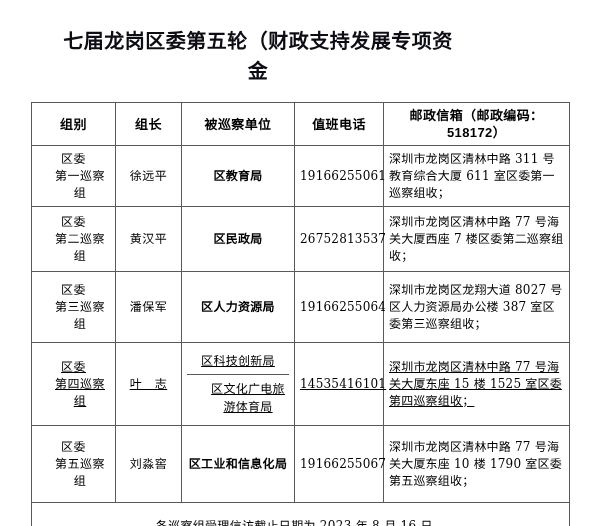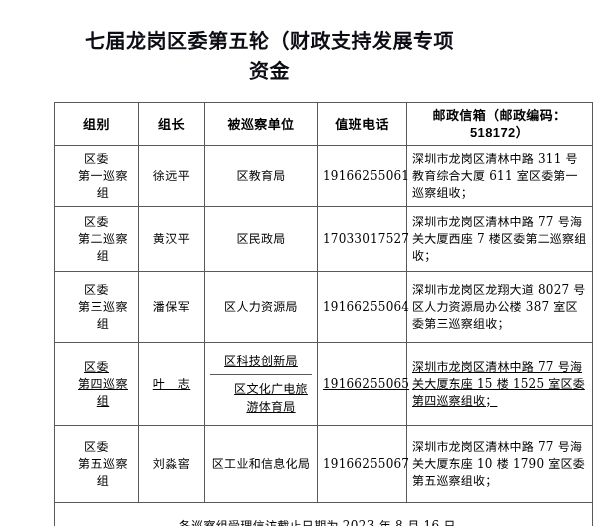--- a/index.html
+++ b/index.html
@@ -13,21 +13,20 @@
     background: #ffffff;
     font-family: "Liberation Serif", "DejaVu Serif", serif;
     color: #000000;
     overflow: hidden;
   }
   .page {
     position: relative;
     width: 516px;
     height: 526px;
     box-sizing: border-box;
-    padding-left: 23px;
   }
   .doc-title {
     margin: 0;
     padding: 26px 58px 0 58px;
     text-align: center;
     font-family: "DejaVu Serif", "Liberation Serif", serif;
     font-weight: bold;
     font-size: 20px;
     line-height: 30px;
     letter-spacing: 0.5px;
@@ -87,20 +86,21 @@
   .phone-num {
     text-align: center;
     font-family: "Liberation Serif", "DejaVu Serif", serif;
     font-size: 12px;
     letter-spacing: 0.2px;
   }
   .unit-name {
     text-align: center;
     line-height: 18px;
     letter-spacing: 0.3px;
+    font-weight: bold;
   }
   td.unit-split {
     padding: 0;
     border: 1px solid #595959;
   }
   td.unit-split .sub {
     box-sizing: border-box;
     text-align: center;
     padding: 5px 4px;
     line-height: 18px;
@@ -169,21 +169,21 @@
           <td class="cell-addr">深圳市龙岗区清林中路 311 号教育综合大厦 611 室区委第一巡察组收；</td>
         </tr>
 
         <tr class="row-2">
           <td class="group-name">
             <span class="l1">区委</span>
             <span class="l2">第二巡察组</span>
           </td>
           <td class="leader-name">黄汉平</td>
           <td class="unit-name">区民政局</td>
-          <td class="phone-num">17033017527</td>
+          <td class="phone-num">26752813537</td>
           <td class="cell-addr">深圳市龙岗区清林中路 77 号海关大厦西座 7 楼区委第二巡察组收；</td>
         </tr>
 
         <tr class="row-3">
           <td class="group-name">
             <span class="l1">区委</span>
             <span class="l2">第三巡察组</span>
           </td>
           <td class="leader-name">潘保军</td>
           <td class="unit-name">区人力资源局</td>
@@ -194,21 +194,21 @@
         <tr class="row-4">
           <td class="group-name">
             <span class="l1">区委</span>
             <span class="l2">第四巡察组</span>
           </td>
           <td class="leader-name">叶　志</td>
           <td class="unit-split">
             <div class="sub top">区科技创新局</div>
             <div class="sub bottom">区文化广电旅游体育局</div>
           </td>
-          <td class="phone-num">19166255065</td>
+          <td class="phone-num">14535416101</td>
           <td class="cell-addr">深圳市龙岗区清林中路 77 号海关大厦东座 15 楼 1525 室区委第四巡察组收；</td>
         </tr>
 
         <tr class="row-5">
           <td class="group-name">
             <span class="l1">区委</span>
             <span class="l2">第五巡察组</span>
           </td>
           <td class="leader-name">刘淼窖</td>
           <td class="unit-name">区工业和信息化局</td>

